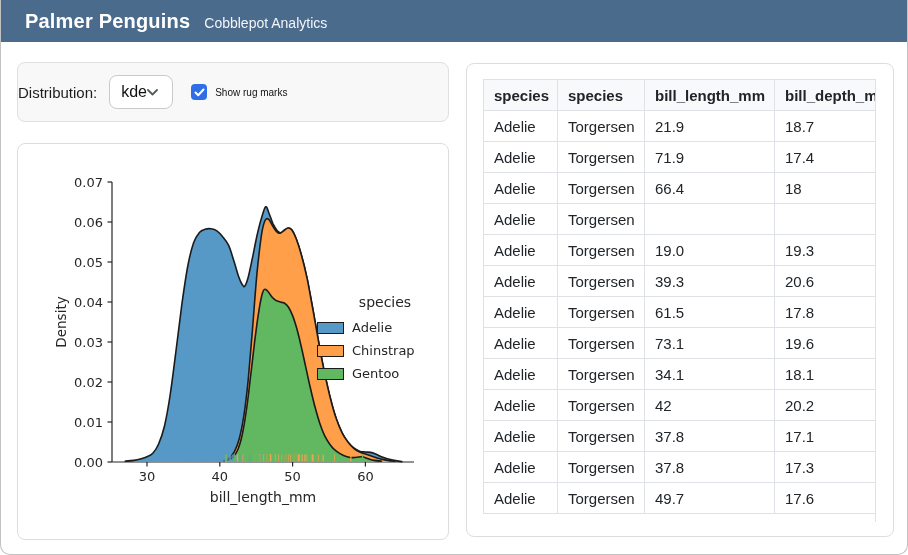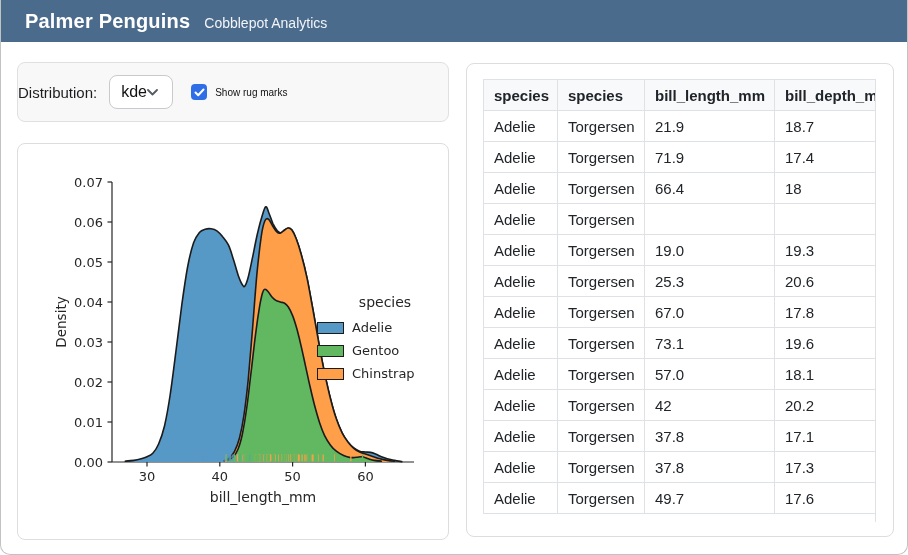--- a/index.html
+++ b/index.html
@@ -239,26 +239,26 @@
         <line x1="317.552" y1="310.5" x2="317.552" y2="317.2" stroke="#61b861" stroke-width="1.3" opacity="0.95"></line>
         <line x1="344.48800000000006" y1="310.5" x2="344.48800000000006" y2="317.2" stroke="#61b861" stroke-width="1.3" opacity="0.95"></line>
       </svg>
     <div class="legend">
       <div class="legend-title">species</div>
       <div class="legend-row">
         <span class="swatch" style="background: rgb(87, 153, 198);"></span>
         <span class="lg-label">Adelie</span>
       </div>
       <div class="legend-row">
+        <span class="swatch" style="background: rgb(255, 159, 74);"></span>
+        <span class="lg-label">Chinstrap</span>
+      </div>
+      <div class="legend-row">
         <span class="swatch" style="background: rgb(97, 184, 97);"></span>
         <span class="lg-label">Gentoo</span>
-      </div>
-      <div class="legend-row">
-        <span class="swatch" style="background: rgb(255, 159, 74);"></span>
-        <span class="lg-label">Chinstrap</span>
       </div>
     </div>
   </section>
 
   <section class="table-card">
     <div class="table-clip">
       <table class="df">
         <colgroup>
             <col class="c0">
             <col class="c1">
@@ -300,39 +300,39 @@
             </tr>
             <tr>
               <td>Adelie</td>
               <td>Torgersen</td>
               <td>19.0</td>
               <td>19.3</td>
             </tr>
             <tr>
               <td>Adelie</td>
               <td>Torgersen</td>
-              <td>25.3</td>
+              <td>39.3</td>
               <td>20.6</td>
             </tr>
             <tr>
               <td>Adelie</td>
               <td>Torgersen</td>
-              <td>67.0</td>
+              <td>61.5</td>
               <td>17.8</td>
             </tr>
             <tr>
               <td>Adelie</td>
               <td>Torgersen</td>
               <td>73.1</td>
               <td>19.6</td>
             </tr>
             <tr>
               <td>Adelie</td>
               <td>Torgersen</td>
-              <td>57.0</td>
+              <td>34.1</td>
               <td>18.1</td>
             </tr>
             <tr>
               <td>Adelie</td>
               <td>Torgersen</td>
               <td>42</td>
               <td>20.2</td>
             </tr>
             <tr>
               <td>Adelie</td>

